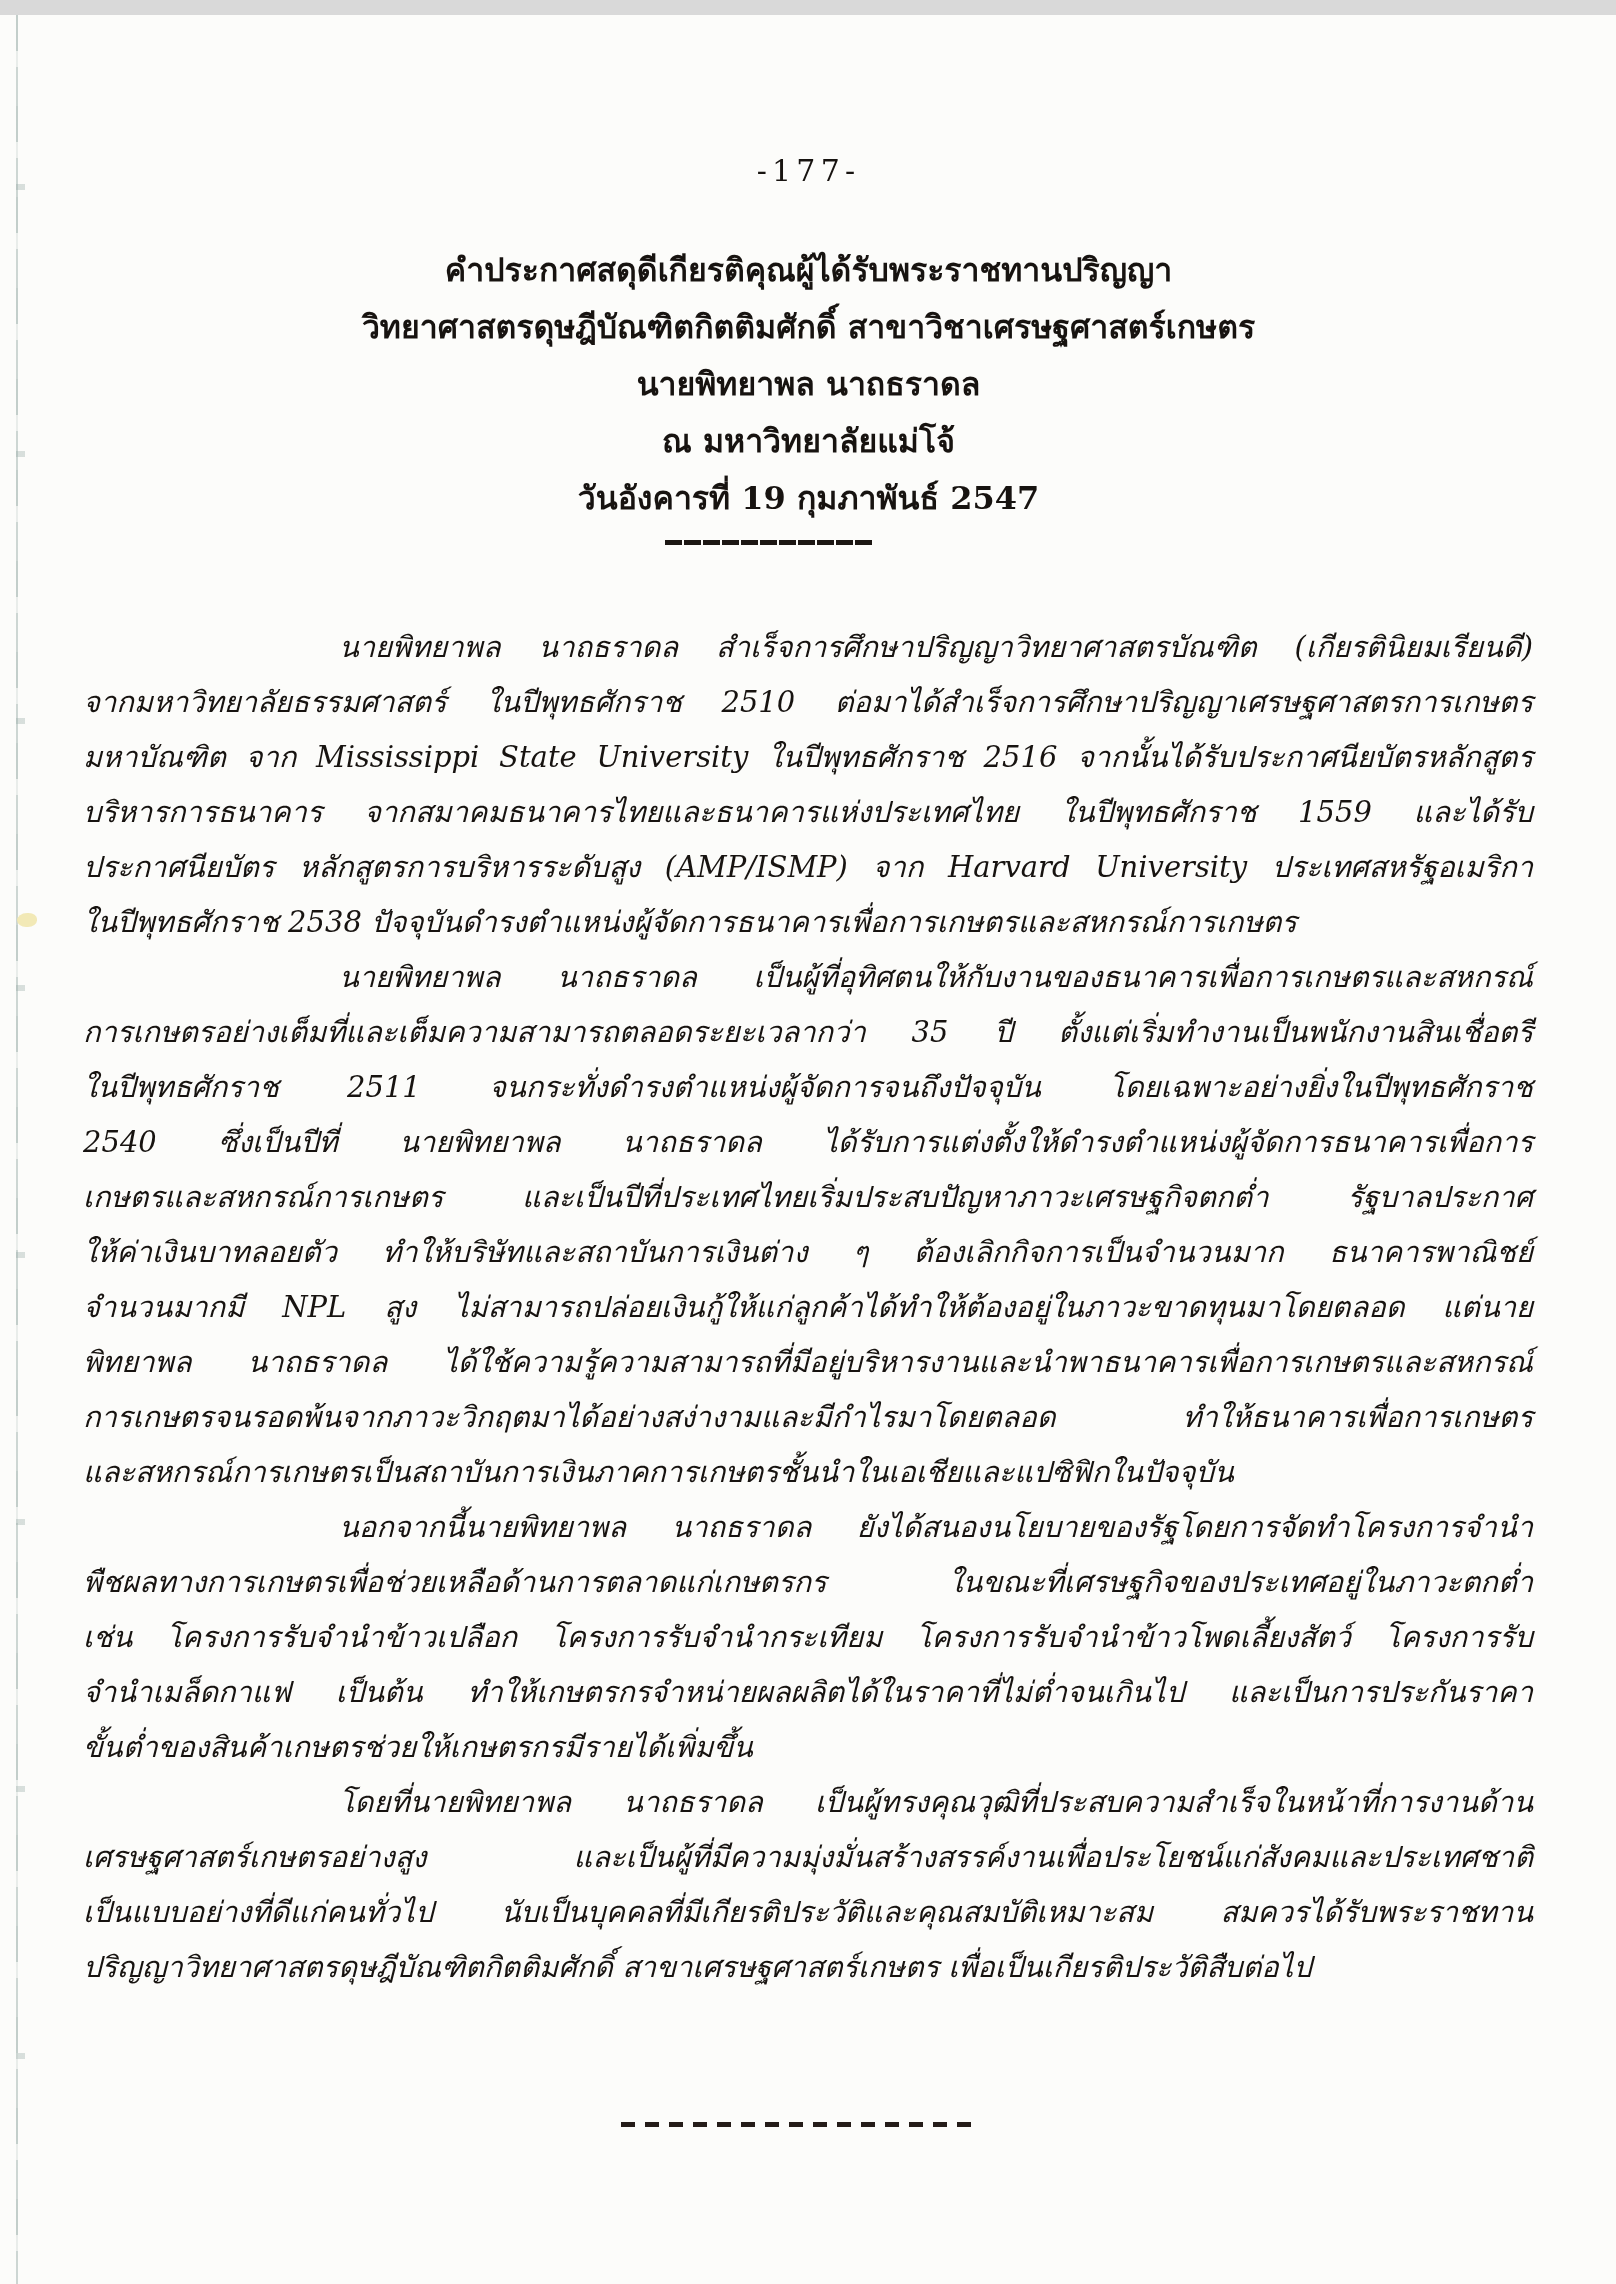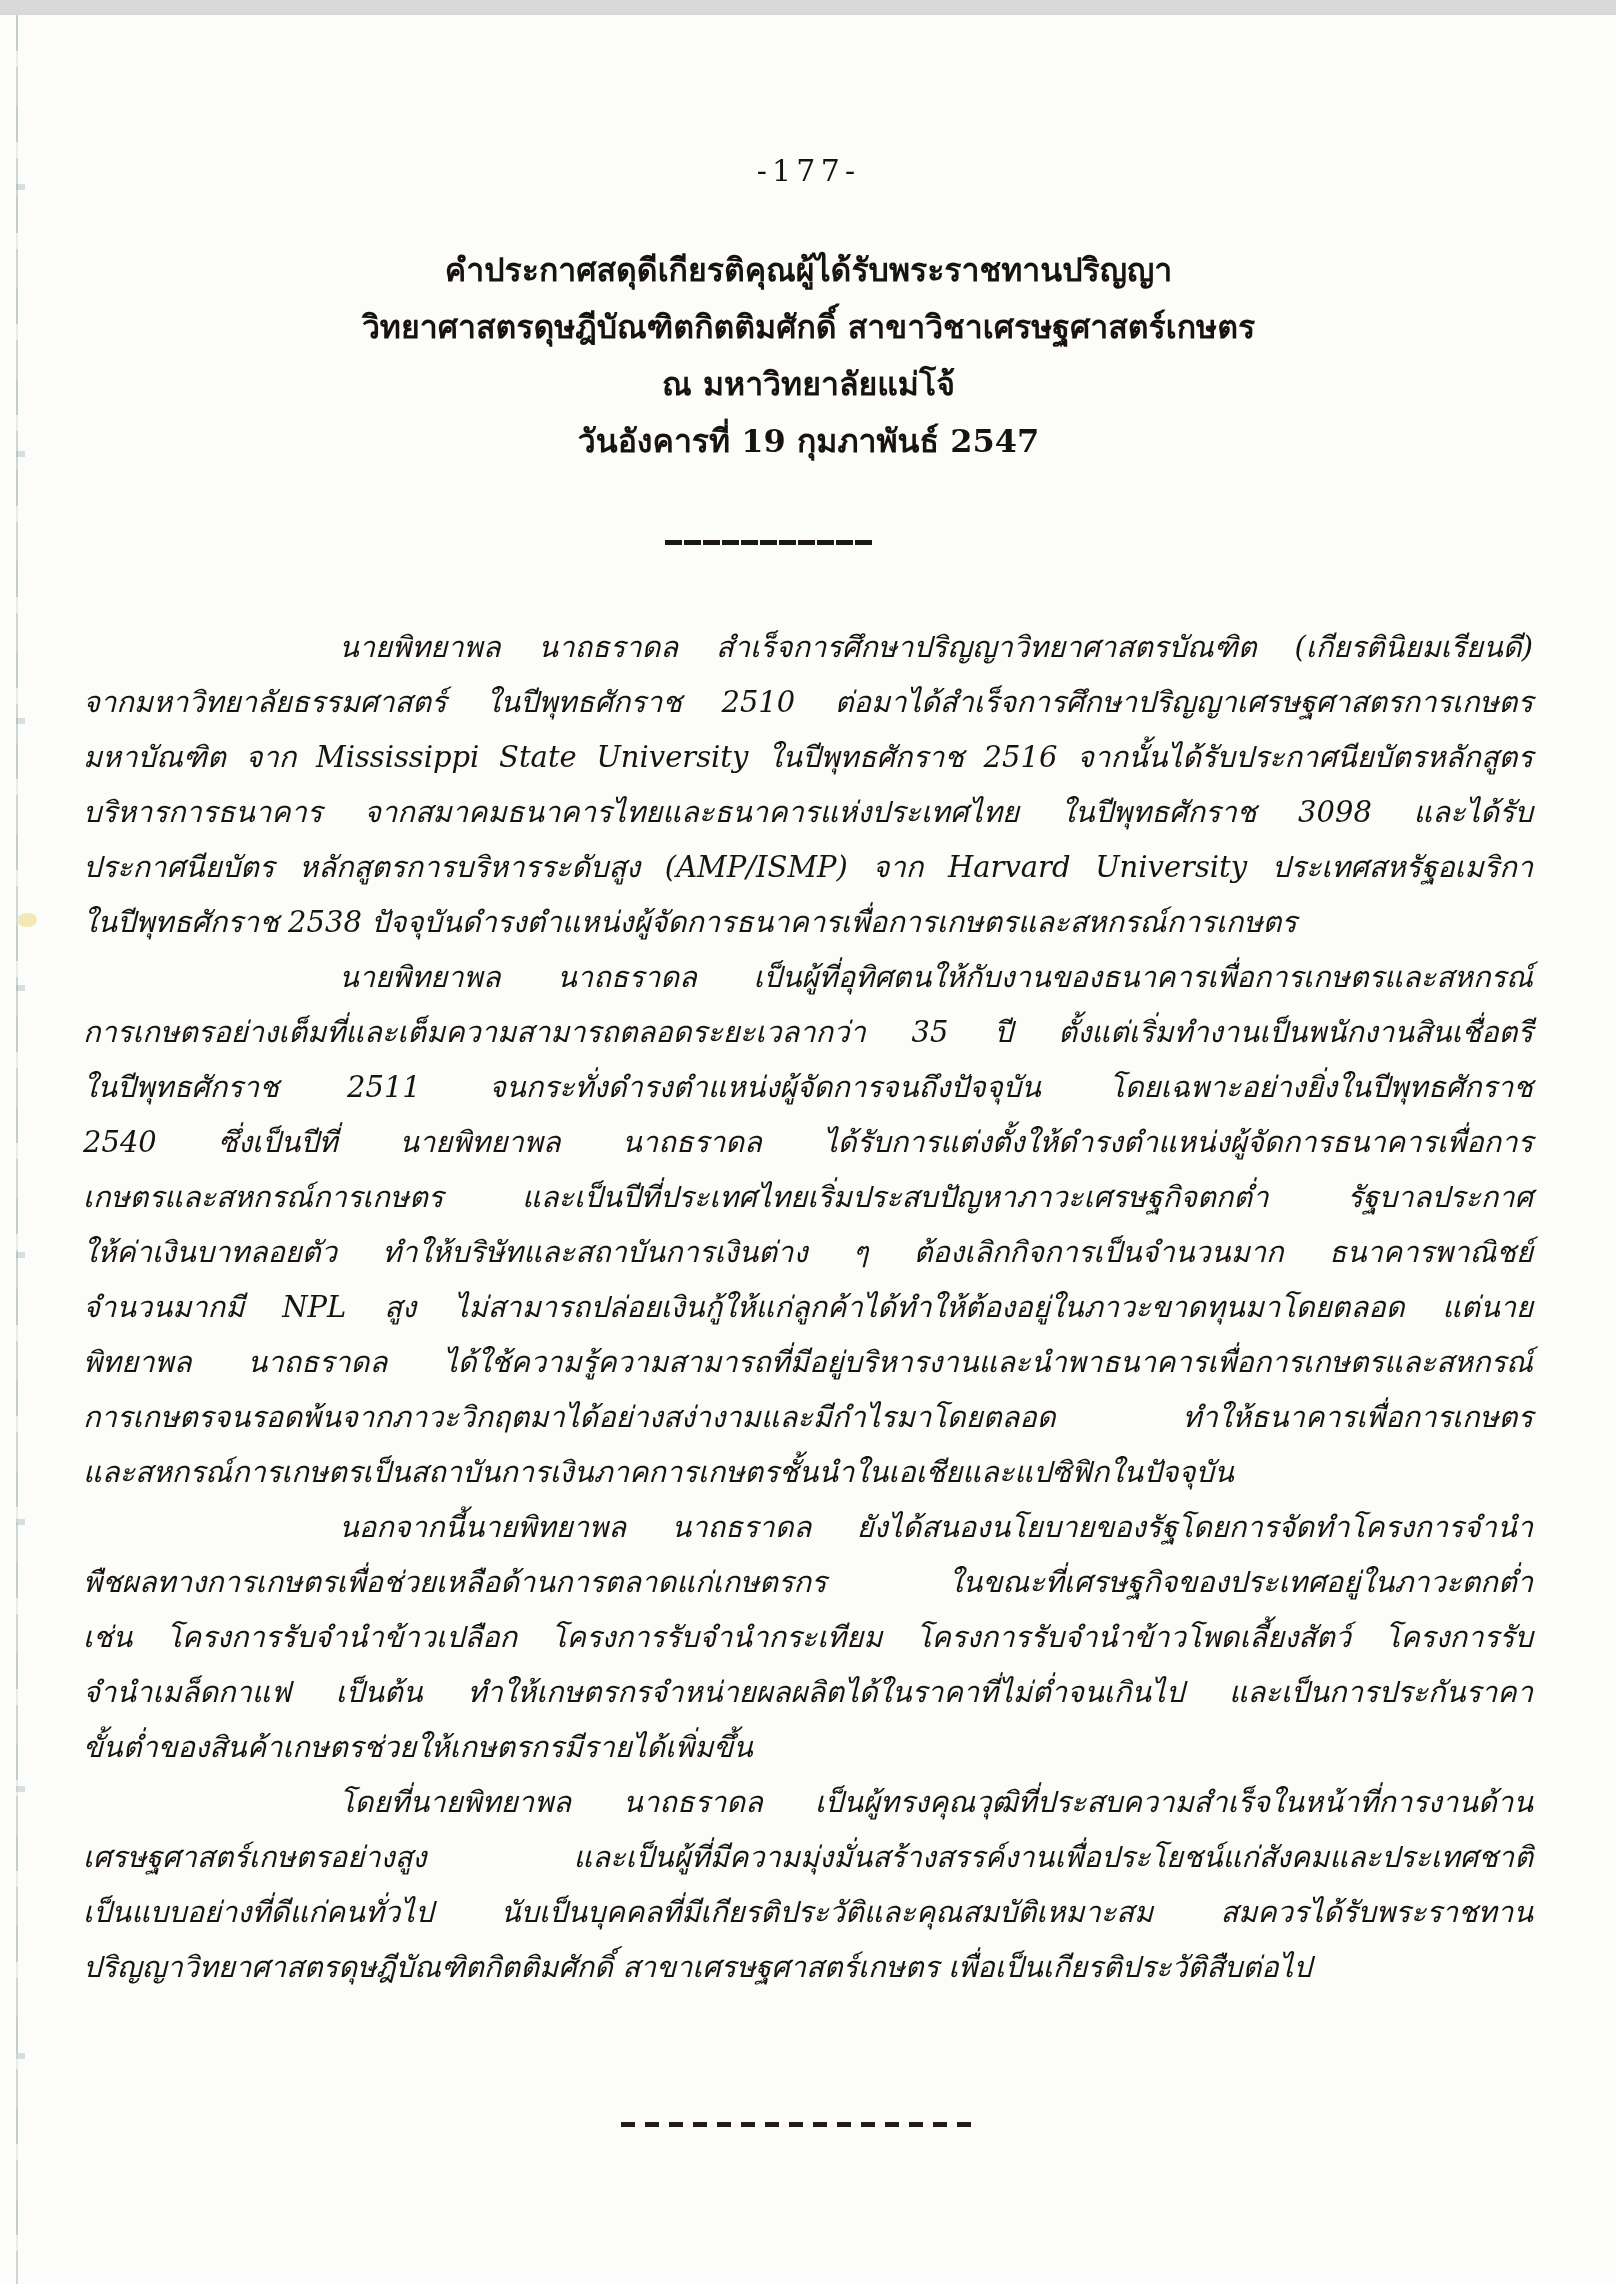--- a/index.html
+++ b/index.html
@@ -131,32 +131,33 @@
 
   <div class="scan-edge"></div>
   <div class="scan-ticks"></div>
   <div class="scan-blob"></div>
 
   <div class="page-number">-177-</div>
 
   <div class="title-block">
     <div class="title-line">คำประกาศสดุดีเกียรติคุณผู้ได้รับพระราชทานปริญญา</div>
     <div class="title-line">วิทยาศาสตรดุษฎีบัณฑิตกิตติมศักดิ์ สาขาวิชาเศรษฐศาสตร์เกษตร</div>
+    <div class="title-line">นายพิทยาพล นาถธราดล</div>
     <div class="title-line">ณ มหาวิทยาลัยแม่โจ้</div>
     <div class="title-line">วันอังคารที่ 19 กุมภาพันธ์ 2547</div>
   </div>
 
   <div class="title-separator"></div>
 
   <div class="body-text">
       <div class="paragraph">
         <div class="line first">นายพิทยาพล นาถธราดล สำเร็จการศึกษาปริญญาวิทยาศาสตรบัณฑิต (เกียรตินิยมเรียนดี)</div>
         <div class="line">จากมหาวิทยาลัยธรรมศาสตร์ ในปีพุทธศักราช 2510 ต่อมาได้สำเร็จการศึกษาปริญญาเศรษฐศาสตรการเกษตร</div>
         <div class="line">มหาบัณฑิต จาก Mississippi State University ในปีพุทธศักราช 2516 จากนั้นได้รับประกาศนียบัตรหลักสูตร</div>
-        <div class="line">บริหารการธนาคาร จากสมาคมธนาคารไทยและธนาคารแห่งประเทศไทย ในปีพุทธศักราช 3098 และได้รับ</div>
+        <div class="line">บริหารการธนาคาร จากสมาคมธนาคารไทยและธนาคารแห่งประเทศไทย ในปีพุทธศักราช 1559 และได้รับ</div>
         <div class="line">ประกาศนียบัตร หลักสูตรการบริหารระดับสูง (AMP/ISMP) จาก Harvard University ประเทศสหรัฐอเมริกา</div>
         <div class="line last">ในปีพุทธศักราช 2538 ปัจจุบันดำรงตำแหน่งผู้จัดการธนาคารเพื่อการเกษตรและสหกรณ์การเกษตร</div>
       </div>
       <div class="paragraph">
         <div class="line first">นายพิทยาพล นาถธราดล เป็นผู้ที่อุทิศตนให้กับงานของธนาคารเพื่อการเกษตรและสหกรณ์</div>
         <div class="line">การเกษตรอย่างเต็มที่และเต็มความสามารถตลอดระยะเวลากว่า 35 ปี ตั้งแต่เริ่มทำงานเป็นพนักงานสินเชื่อตรี</div>
         <div class="line">ในปีพุทธศักราช 2511 จนกระทั่งดำรงตำแหน่งผู้จัดการจนถึงปัจจุบัน โดยเฉพาะอย่างยิ่งในปีพุทธศักราช</div>
         <div class="line">2540 ซึ่งเป็นปีที่ นายพิทยาพล นาถธราดล ได้รับการแต่งตั้งให้ดำรงตำแหน่งผู้จัดการธนาคารเพื่อการ</div>
         <div class="line">เกษตรและสหกรณ์การเกษตร และเป็นปีที่ประเทศไทยเริ่มประสบปัญหาภาวะเศรษฐกิจตกต่ำ รัฐบาลประกาศ</div>
         <div class="line">ให้ค่าเงินบาทลอยตัว ทำให้บริษัทและสถาบันการเงินต่าง ๆ ต้องเลิกกิจการเป็นจำนวนมาก ธนาคารพาณิชย์</div>

